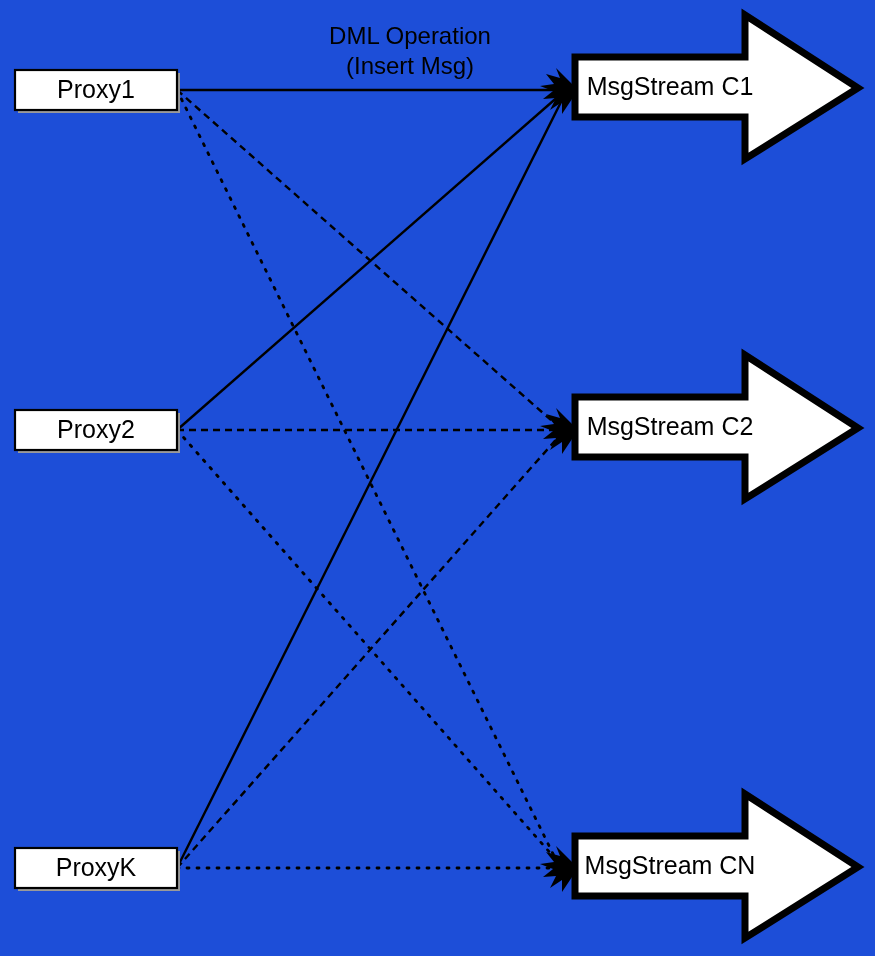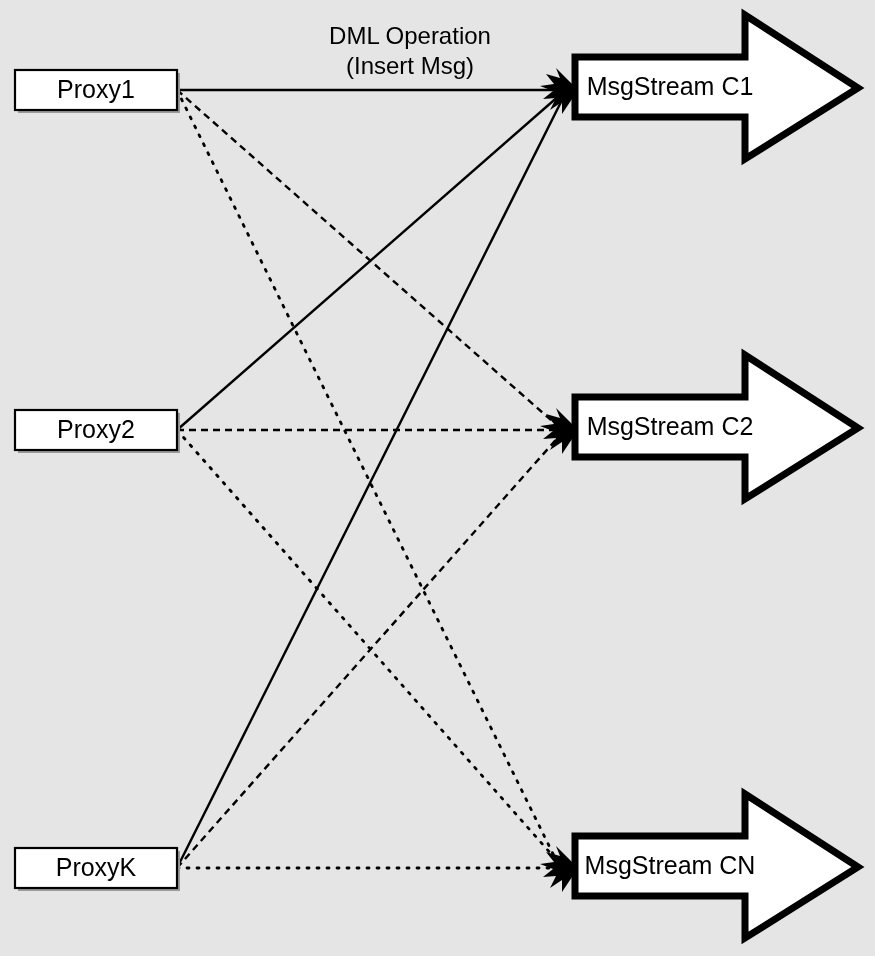--- a/index.html
+++ b/index.html
@@ -8,21 +8,21 @@
     padding: 0;
     background: #ffffff;
   }
   body {
     font-family: "Liberation Sans", sans-serif;
   }
   #diagram-canvas {
     position: relative;
     width: 875px;
     height: 956px;
-    background: #e5e5e5;
+    background: #1d4ed8;
     overflow: hidden;
   }
   #diagram-svg {
     position: absolute;
     top: 0;
     left: 0;
     width: 875px;
     height: 956px;
     display: block;
   }

